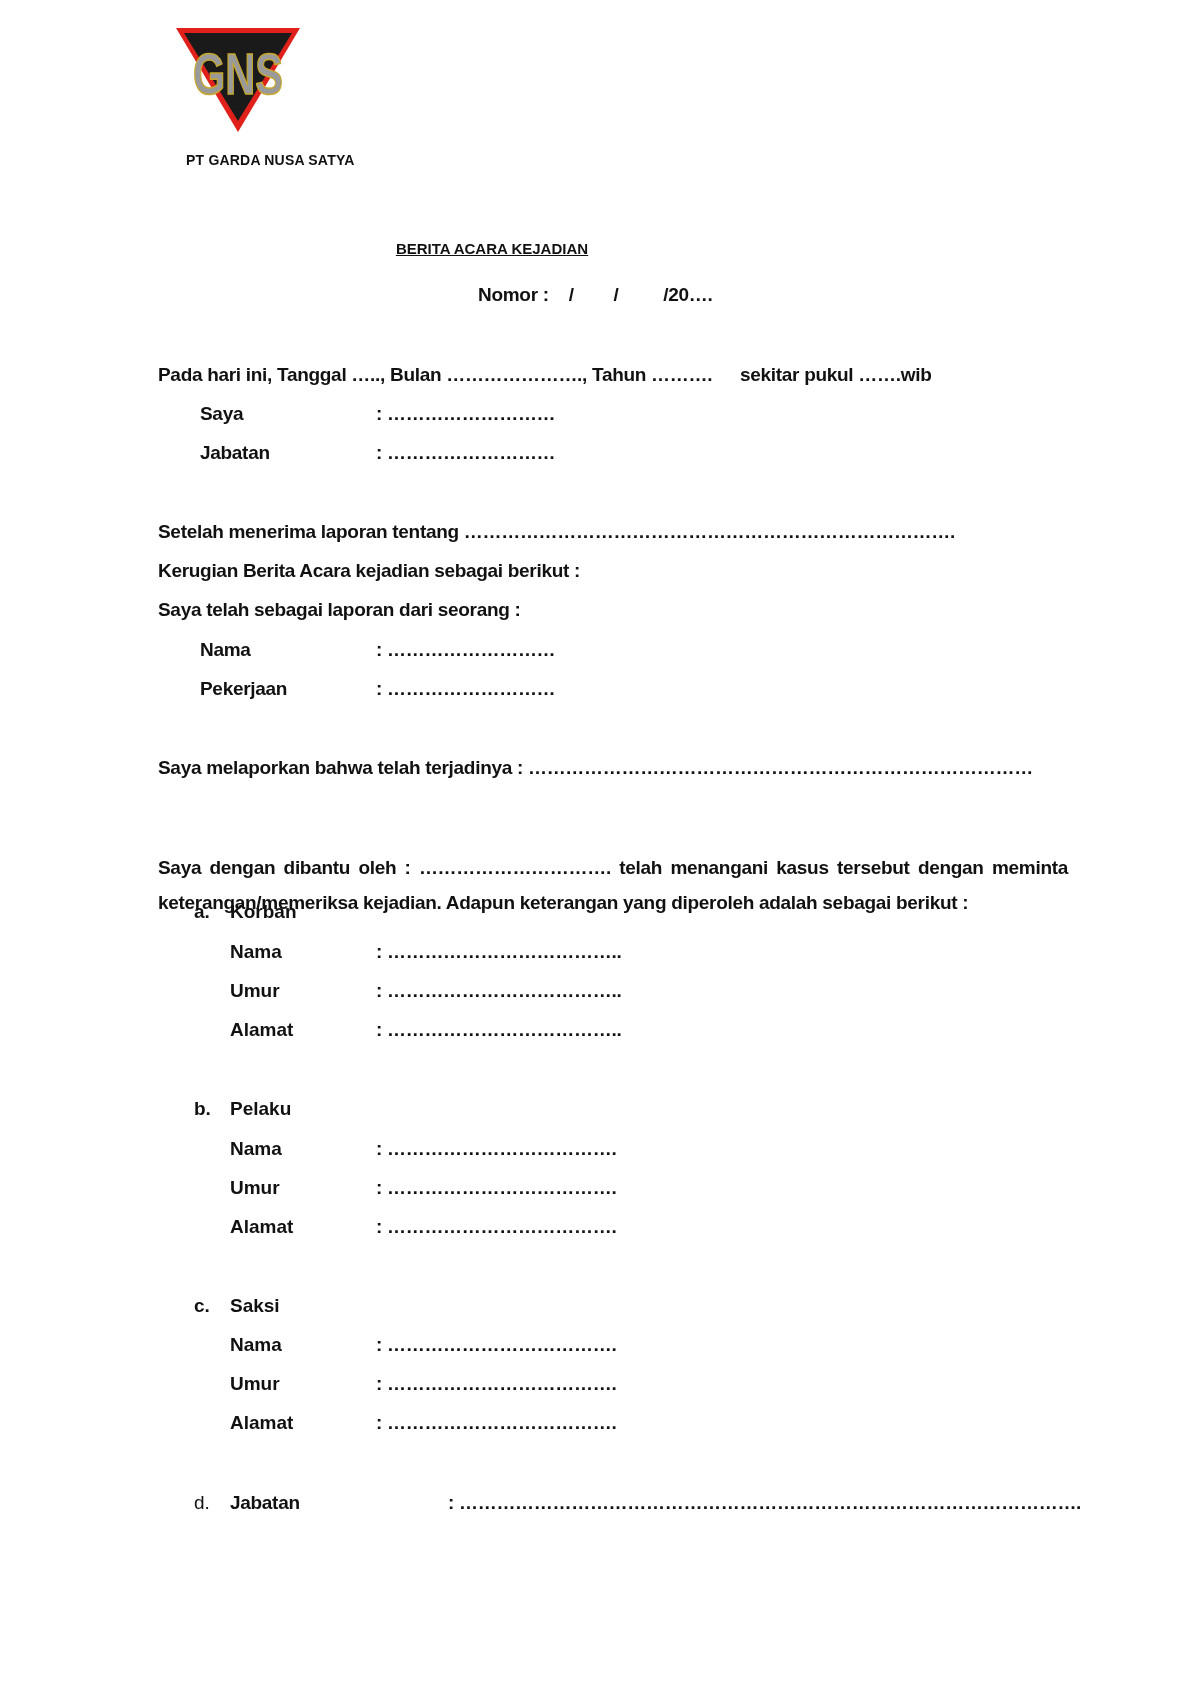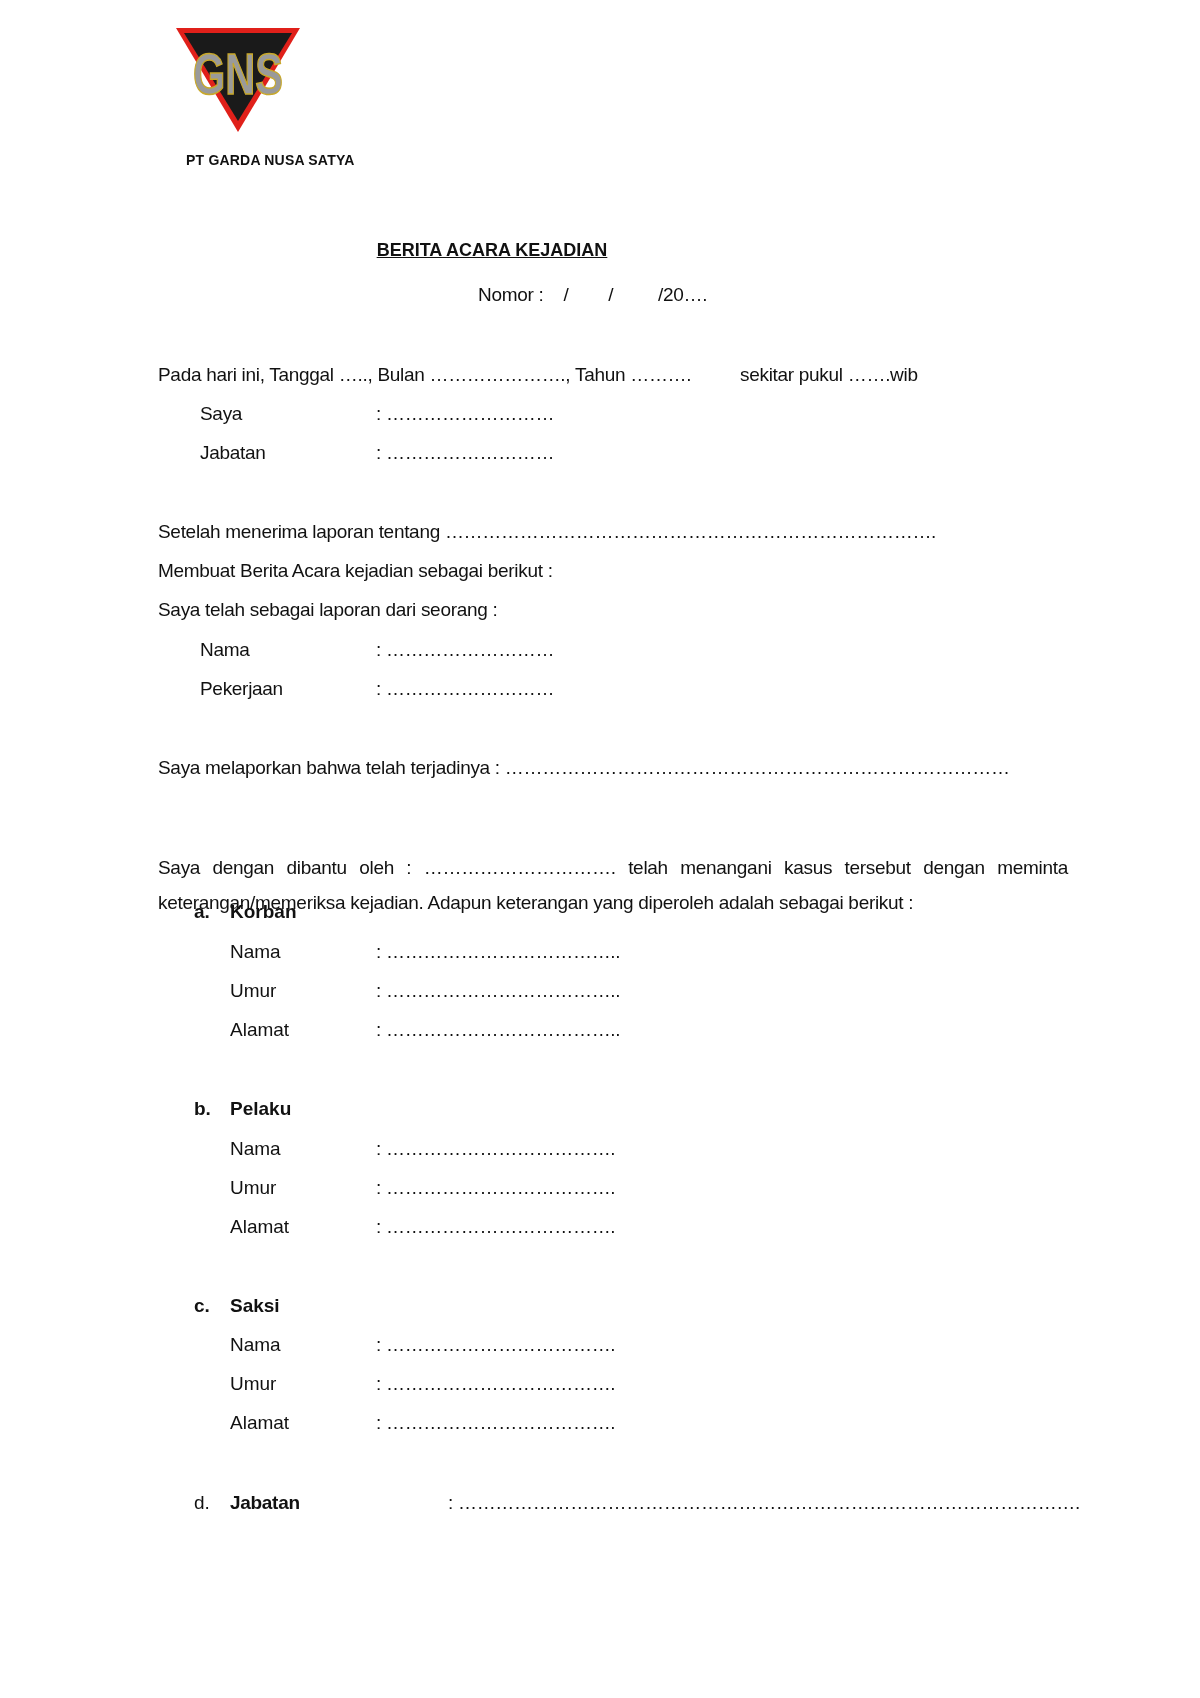--- a/index.html
+++ b/index.html
@@ -1,25 +1,25 @@
 <!DOCTYPE html>
 <html><head>
 <meta charset="utf-8">
 <style>
   html, body { margin: 0; padding: 0; background: #ffffff; }
   body {
     width: 1200px; height: 1698px; position: relative; overflow: hidden;
     font-family: "Liberation Sans", sans-serif; color: #111111;
   }
-  .abs { position: absolute; white-space: pre; }
+  .abs { position: absolute; white-space: pre; font-weight: bold; }
   .doc { font-family: "Liberation Sans", sans-serif; font-size: 19px; line-height: 24px; margin-left: 12px; }
   .condensed { letter-spacing: -0.3px; }
   #logo { position: absolute; left: 176px; top: 28px; width: 124px; height: 104px; }
   .company { left: 146px; top: 152px; font-size: 14px; font-weight: bold; letter-spacing: 0.2px; margin-left: 40px; }
-  .title { left: 0; width: 984px; text-align: center; top: 240px; font-size: 18px; font-weight: bold; text-decoration: underline; }
+  .title { left: 0; width: 984px; text-align: center; top: 240px; font-size: 15px; font-weight: bold; text-decoration: underline; }
   .nomor { left: 478px; top: 284px; font-size: 19px; }
   .label { left: 188px; }
   .sublabel { left: 218px; }
   .colon { left: 364px; }
   .bullet { left: 182px; font-weight: bold; }
   .bullet-d { left: 182px; font-weight: normal; }
   .head { left: 218px; font-weight: bold; }
   .justify { left: 146px; width: 910px; text-align: justify; white-space: normal; }
 </style>
 </head>
@@ -38,21 +38,21 @@
 
 <div class="abs doc condensed" style="left:146px; top:363px;">Pada hari ini, Tanggal ….., Bulan …………………., Tahun ……….</div>
 <div class="abs doc condensed" style="left:728px; top:363px;">sekitar pukul …….wib</div>
 
 <div class="abs doc condensed label" style="top:402px;">Saya</div>
 <div class="abs doc condensed colon" style="top:402px;">: ………………………</div>
 <div class="abs doc condensed label" style="top:441px;">Jabatan</div>
 <div class="abs doc condensed colon" style="top:441px;">: ………………………</div>
 
 <div class="abs doc condensed" style="left:146px; top:520px;">Setelah menerima laporan tentang …………………………………………………………………….</div>
-<div class="abs doc condensed" style="left:146px; top:559px;">Membuat Berita Acara kejadian sebagai berikut :</div>
+<div class="abs doc condensed" style="left:146px; top:559px;">Kerugian Berita Acara kejadian sebagai berikut :</div>
 <div class="abs doc condensed" style="left:146px; top:598px;">Saya telah sebagai laporan dari seorang :</div>
 
 <div class="abs doc condensed label" style="top:638px;">Nama</div>
 <div class="abs doc condensed colon" style="top:638px;">: ………………………</div>
 <div class="abs doc condensed label" style="top:677px;">Pekerjaan</div>
 <div class="abs doc condensed colon" style="top:677px;">: ………………………</div>
 
 <div class="abs doc condensed" style="left:146px; top:756px;">Saya melaporkan bahwa telah terjadinya : ………………………………………………………………………</div>
 
 <div class="abs doc condensed justify" style="top:850px; line-height:35px;">Saya dengan dibantu oleh : …………………………. telah menangani kasus tersebut dengan meminta keterangan/memeriksa kejadian. Adapun keterangan yang diperoleh adalah sebagai berikut :</div>

